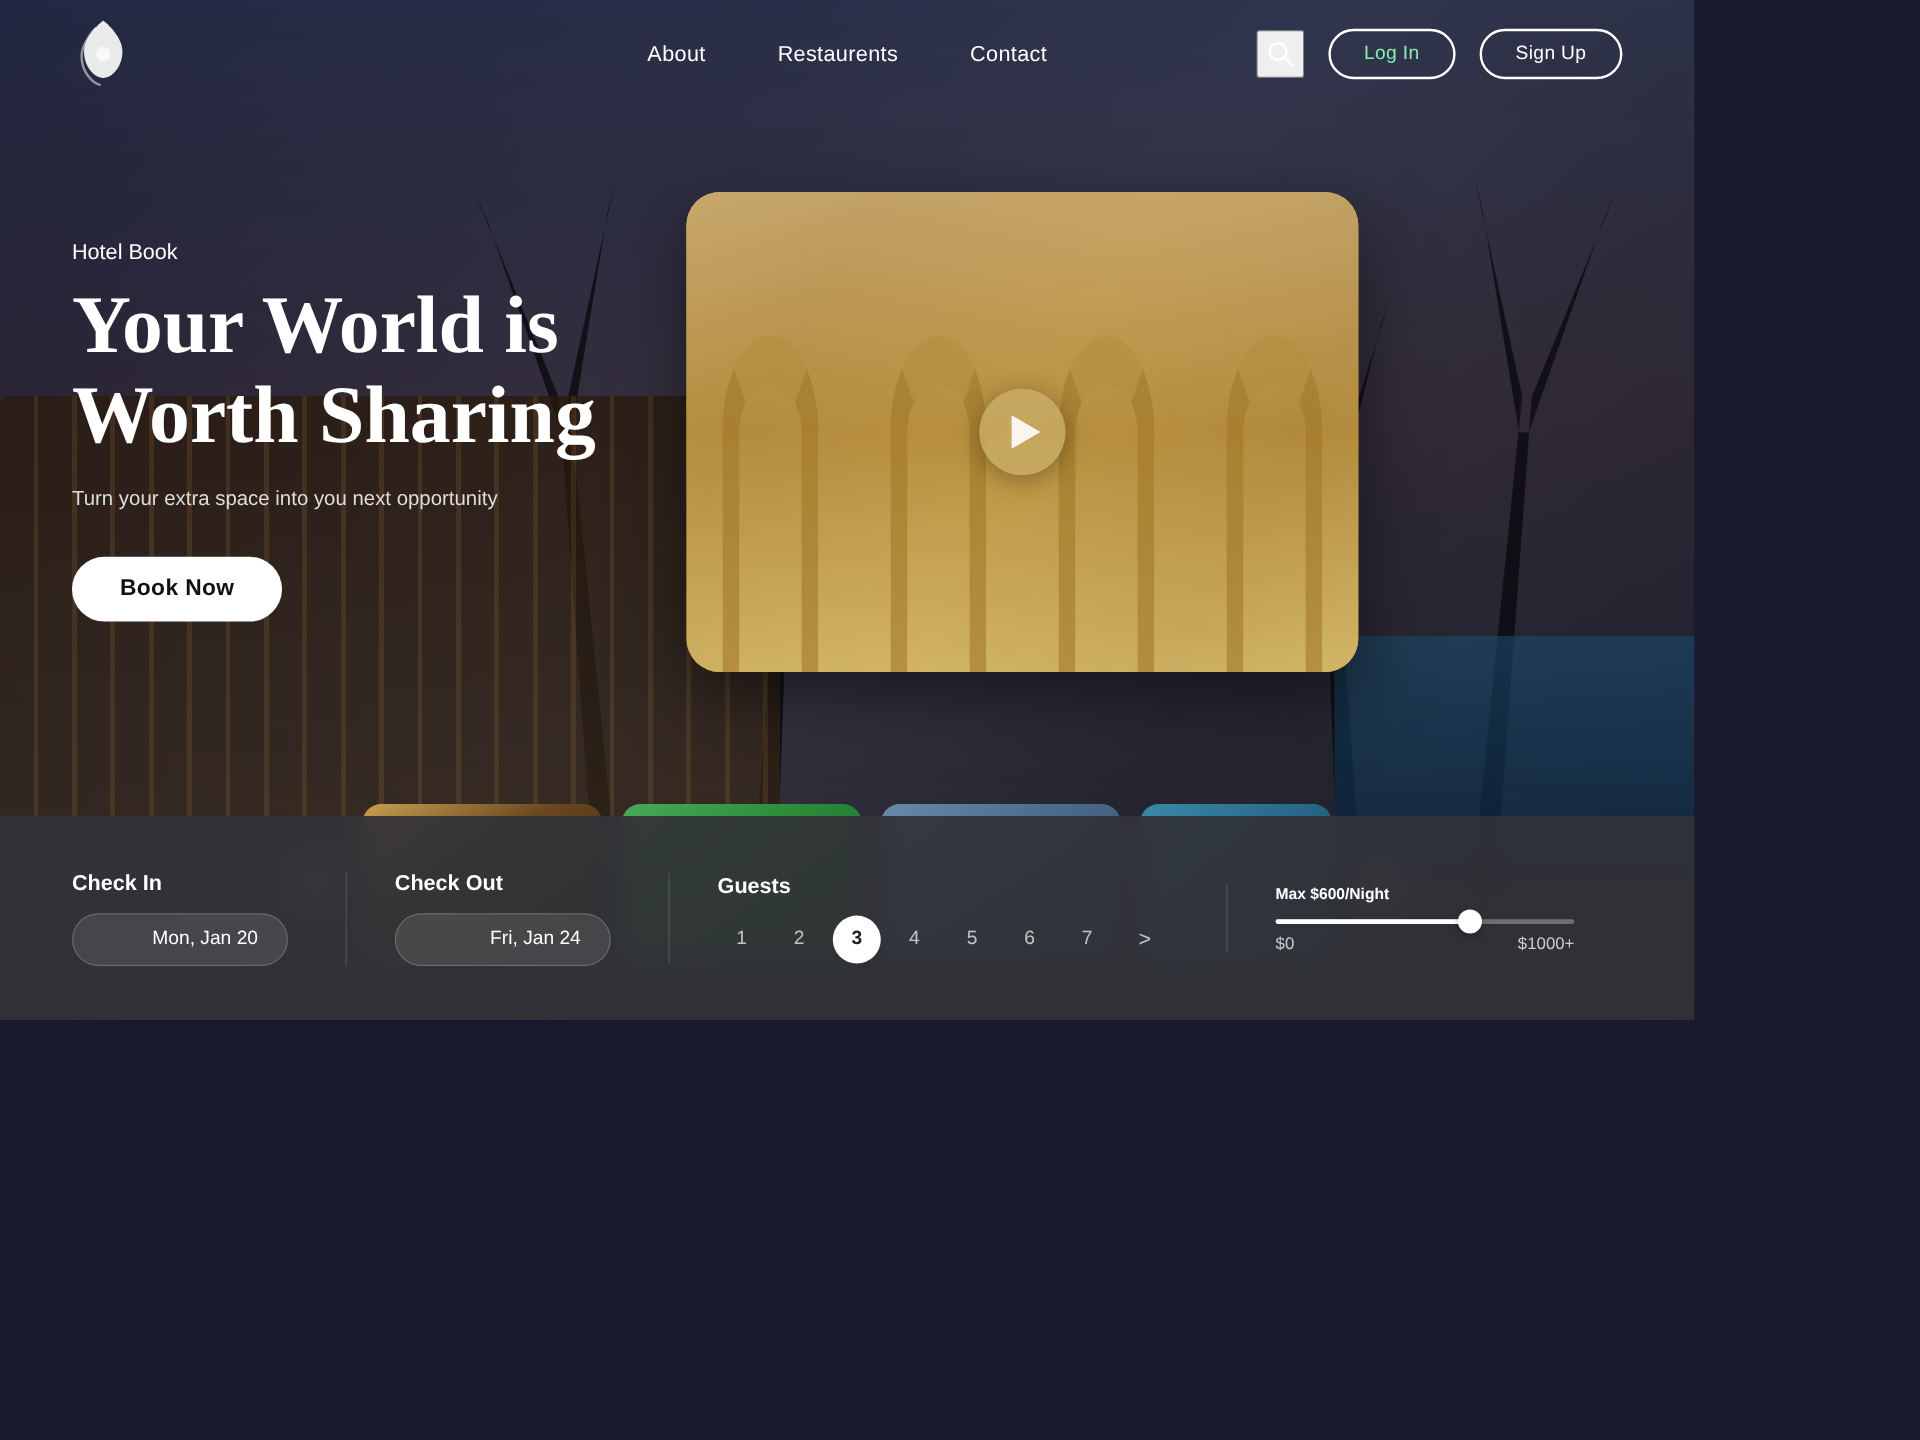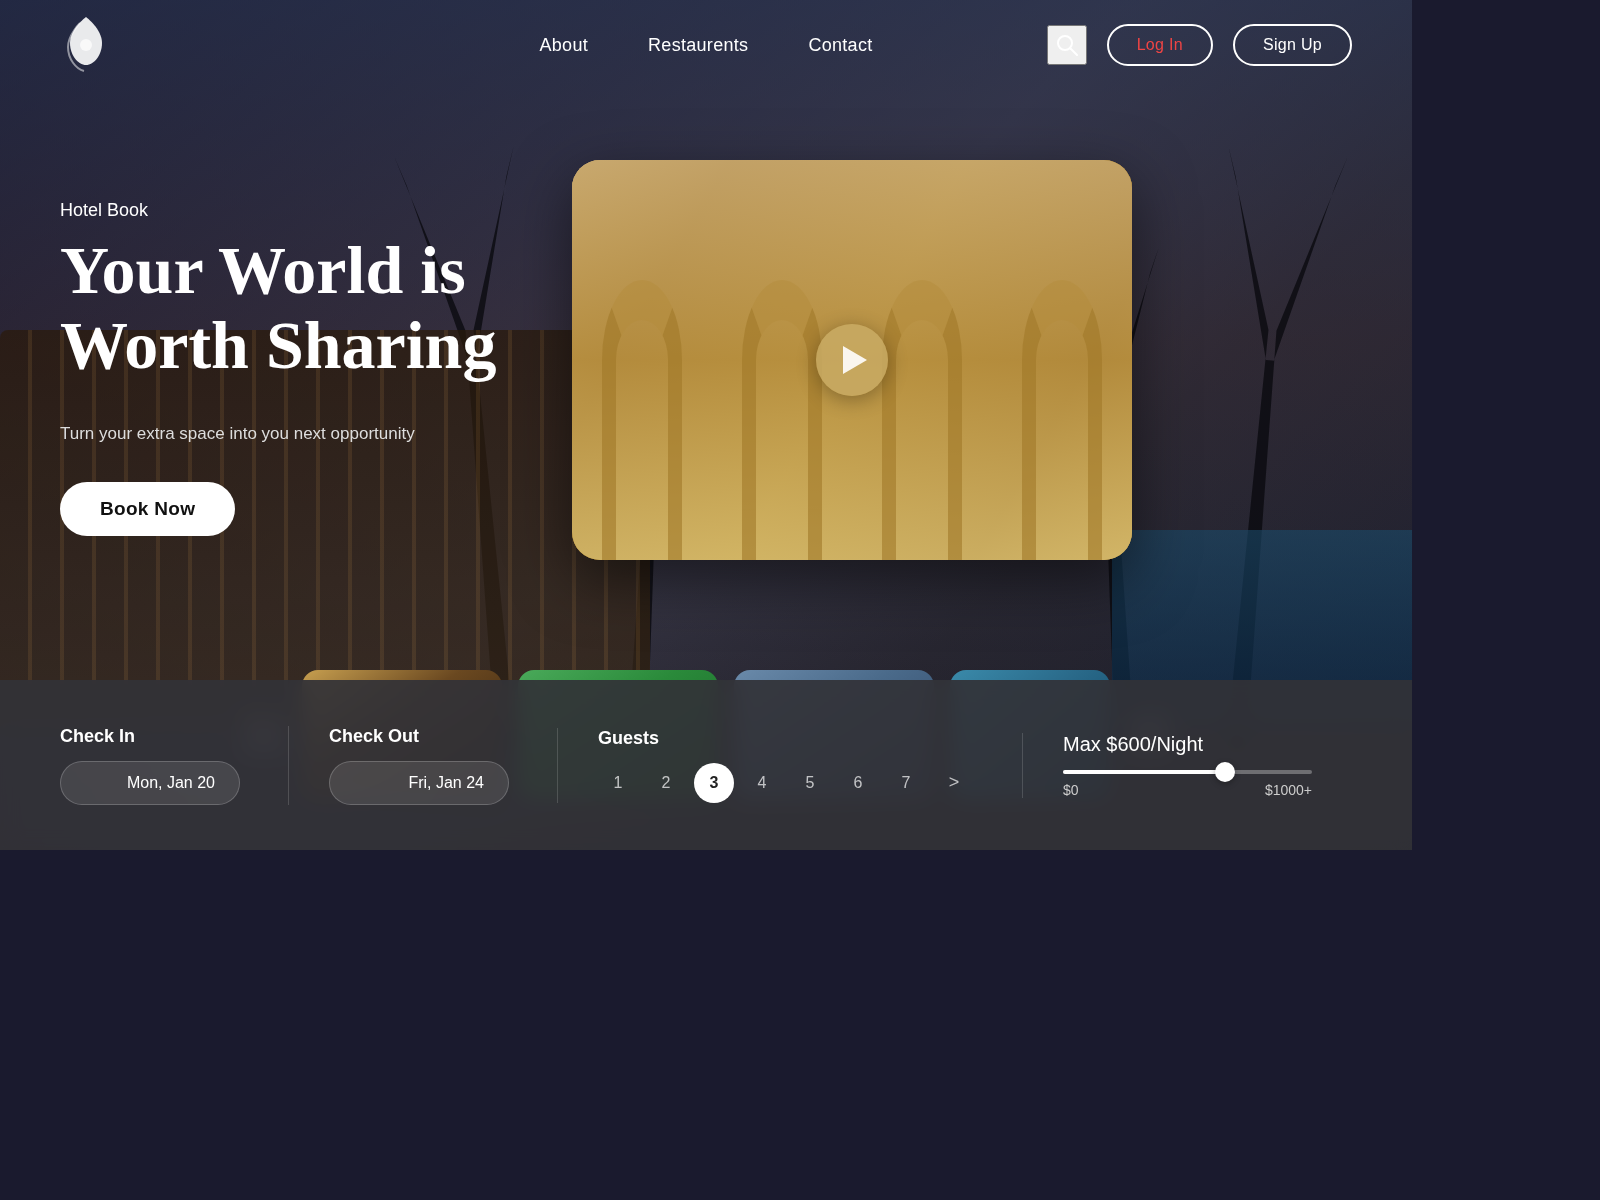--- a/index.html
+++ b/index.html
@@ -112,21 +112,21 @@
       cursor: pointer;
       width: 40px;
       height: 40px;
       display: flex;
       align-items: center;
       justify-content: center;
     }
 
     .btn-outline {
       border: 2px solid #fff;
-      color: #ef4444;
+      color: #86efac;
       background: transparent;
       border-radius: 50px;
       padding: 10px 28px;
       font-size: 16px;
       font-family: 'Arial', sans-serif;
       cursor: pointer;
       letter-spacing: 0.3px;
     }
 
     .btn-filled {
@@ -156,21 +156,21 @@
       font-family: 'Arial', sans-serif;
       font-weight: 300;
       margin-bottom: 12px;
     }
 
     .hero-title {
       color: #fff;
       font-size: 68px;
       font-weight: 700;
       line-height: 1.1;
-      margin-bottom: 38px;
+      margin-bottom: 20px;
       font-family: 'Georgia', serif;
     }
 
     .hero-desc {
       color: #ddd;
       font-size: 17px;
       font-family: 'Arial', sans-serif;
       font-weight: 300;
       line-height: 1.5;
       margin-bottom: 36px;
@@ -440,22 +440,22 @@
 
     
     .price-section {
       flex: 1.5;
       padding: 0 40px;
       border-left: 1px solid rgba(255,255,255,0.15);
     }
 
     .price-label {
       color: #fff;
-      font-size: 20px;
-      font-weight: 400;
+      font-size: 13px;
+      font-weight: 700;
       font-family: 'Arial', sans-serif;
       margin-bottom: 14px;
     }
 
     .slider-track {
       position: relative;
       height: 4px;
       background: rgba(255,255,255,0.3);
       border-radius: 4px;
       margin: 8px 0;

